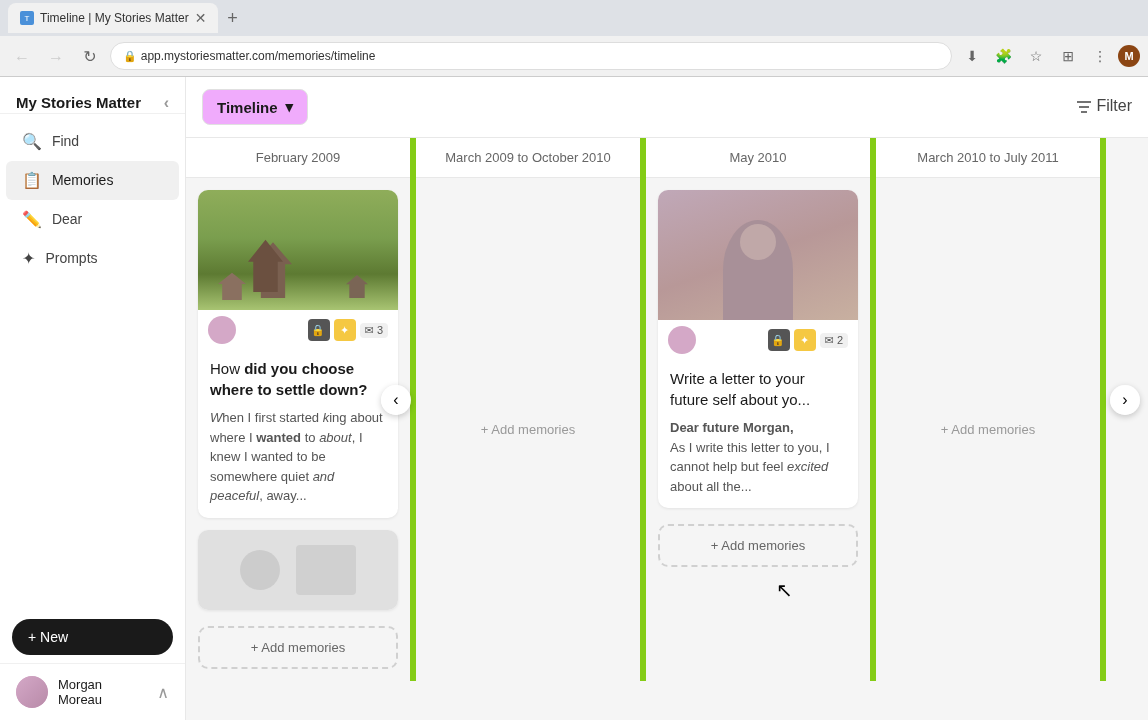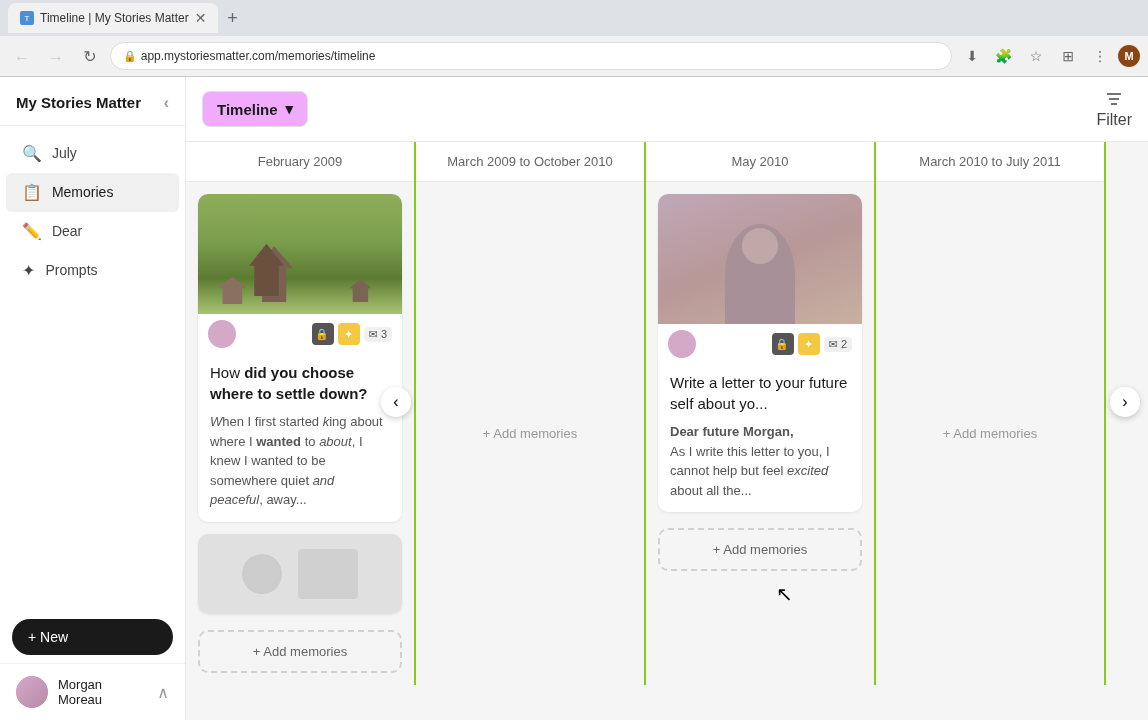--- a/index.html
+++ b/index.html
@@ -19,44 +19,44 @@
     .url-bar .lock-icon { color: #666; margin-right: 4px; font-size: 11px; }
     .toolbar-icons { display: flex; align-items: center; gap: 4px; }
     .toolbar-icon { width: 28px; height: 28px; display: flex; align-items: center; justify-content: center; color: #666; font-size: 14px; cursor: pointer; }
     .user-avatar-chrome { width: 22px; height: 22px; background: #8B4513; border-radius: 50%; display: flex; align-items: center; justify-content: center; color: white; font-size: 11px; font-weight: bold; }
 
     
     .app { display: flex; flex: 1; overflow: hidden; }
 
     
     .sidebar { width: 186px; background: white; border-right: 1px solid #e8e8e8; display: flex; flex-direction: column; flex-shrink: 0; }
-    .sidebar-logo { padding: 16px 16px 12px; font-size: 15px; font-weight: 700; color: #1a1a1a; display: flex; align-items: center; justify-content: space-between; border-bottom: 1px solid #f0f0f0; }
+    .sidebar-logo { padding: 16px 16px 0; font-size: 15px; font-weight: 700; color: #1a1a1a; display: flex; align-items: center; justify-content: space-between; border-bottom: 1px solid #f0f0f0; }
     .sidebar-logo-text { line-height: 1.3; }
     .collapse-btn { color: #999; cursor: pointer; font-size: 16px; }
     .sidebar-nav { flex: 1; padding: 8px 0; }
     .nav-item { display: flex; align-items: center; padding: 10px 16px; gap: 10px; cursor: pointer; font-size: 14px; color: #444; border-radius: 6px; margin: 0 6px; }
     .nav-item.active { background: #f0f0f0; color: #1a1a1a; font-weight: 500; }
     .nav-icon { font-size: 16px; }
     .new-btn { margin: 8px 12px; background: #1a1a1a; color: white; border: none; border-radius: 20px; padding: 10px 16px; font-size: 14px; font-weight: 500; cursor: pointer; display: flex; align-items: center; gap: 8px; }
     .sidebar-footer { padding: 12px 16px; border-top: 1px solid #f0f0f0; display: flex; align-items: center; gap: 10px; }
     .user-avatar { width: 32px; height: 32px; border-radius: 50%; overflow: hidden; background: #d4a8c7; flex-shrink: 0; }
     .user-name { font-size: 13px; font-weight: 500; color: #1a1a1a; }
     .footer-expand { color: #999; cursor: pointer; margin-left: auto; }
 
     
     .main { flex: 1; display: flex; flex-direction: column; overflow: hidden; background: #f5f5f5; }
     .main-header { background: white; padding: 12px 16px; display: flex; align-items: center; justify-content: space-between; border-bottom: 1px solid #e8e8e8; }
     .timeline-select { display: flex; align-items: center; gap: 8px; background: #f0abfc; border: 1px solid #e0e0e0; border-radius: 8px; padding: 8px 14px; font-size: 15px; font-weight: 600; color: #1a1a1a; cursor: pointer; }
-    .filter-btn { display: flex; flex-direction: column; align-items: center; gap: 2px; cursor: pointer; color: #444; }
+    .filter-btn { display: flex; flex-direction: row; align-items: flex-start; gap: 2px; cursor: pointer; color: #444; }
     .filter-icon-svg { width: 20px; height: 20px; }
 
     
     .timeline-container { flex: 1; overflow-x: auto; overflow-y: hidden; padding: 0; }
     .timeline-columns { display: flex; min-width: max-content; height: 100%; }
-    .timeline-col { width: 230px; flex-shrink: 0; display: flex; flex-direction: column; border-right: 2px solid #84cc16; }
+    .timeline-col { width: 230px; flex-shrink: 0; display: flex; flex-direction: column; border-right: 6px solid #84cc16; }
     .col-header { padding: 12px 16px; font-size: 13px; color: #666; text-align: center; background: white; border-bottom: 1px solid #e8e8e8; font-weight: 400; }
     .col-content { flex: 1; padding: 12px; display: flex; flex-direction: column; gap: 12px; overflow-y: auto; background: #f5f5f5; }
 
     
     .memory-card { background: white; border-radius: 10px; overflow: hidden; box-shadow: 0 1px 3px rgba(0,0,0,0.08); }
 
     .card-meta { display: flex; align-items: center; padding: 6px 10px; gap: 6px; }
     .avatar-small { width: 28px; height: 28px; border-radius: 50%; background: #d4a8c7; flex-shrink: 0; overflow: hidden; }
     .meta-icons { margin-left: auto; display: flex; align-items: center; gap: 4px; }
     .meta-icon { width: 22px; height: 22px; border-radius: 4px; display: flex; align-items: center; justify-content: center; font-size: 11px; background: #f0f0f0; }
@@ -121,21 +121,21 @@
 <div class="app">
 
   <div class="sidebar">
     <div class="sidebar-logo">
       <span class="sidebar-logo-text">My Stories Matter</span>
       <span class="collapse-btn">‹</span>
     </div>
     <div class="sidebar-nav">
       <div class="nav-item">
         <span class="nav-icon">🔍</span>
-        <span>July</span>
+        <span>Find</span>
       </div>
       <div class="nav-item active">
         <span class="nav-icon">📋</span>
         <span>Memories</span>
       </div>
       <div class="nav-item">
         <span class="nav-icon">✏️</span>
         <span>Dear</span>
       </div>
       <div class="nav-item">

